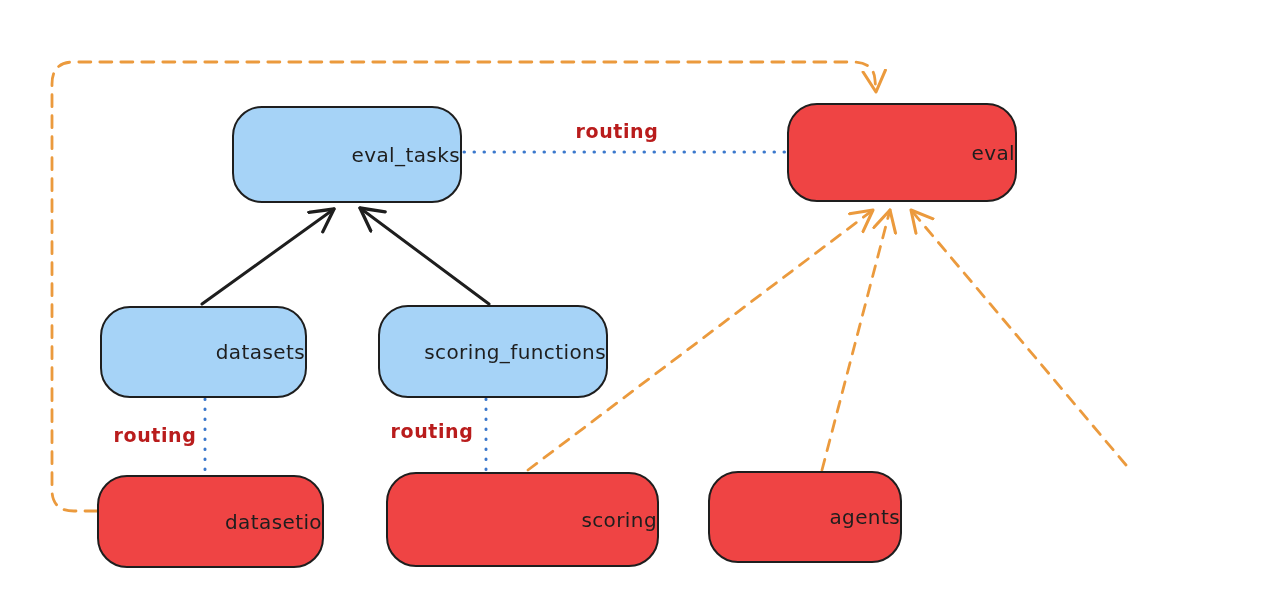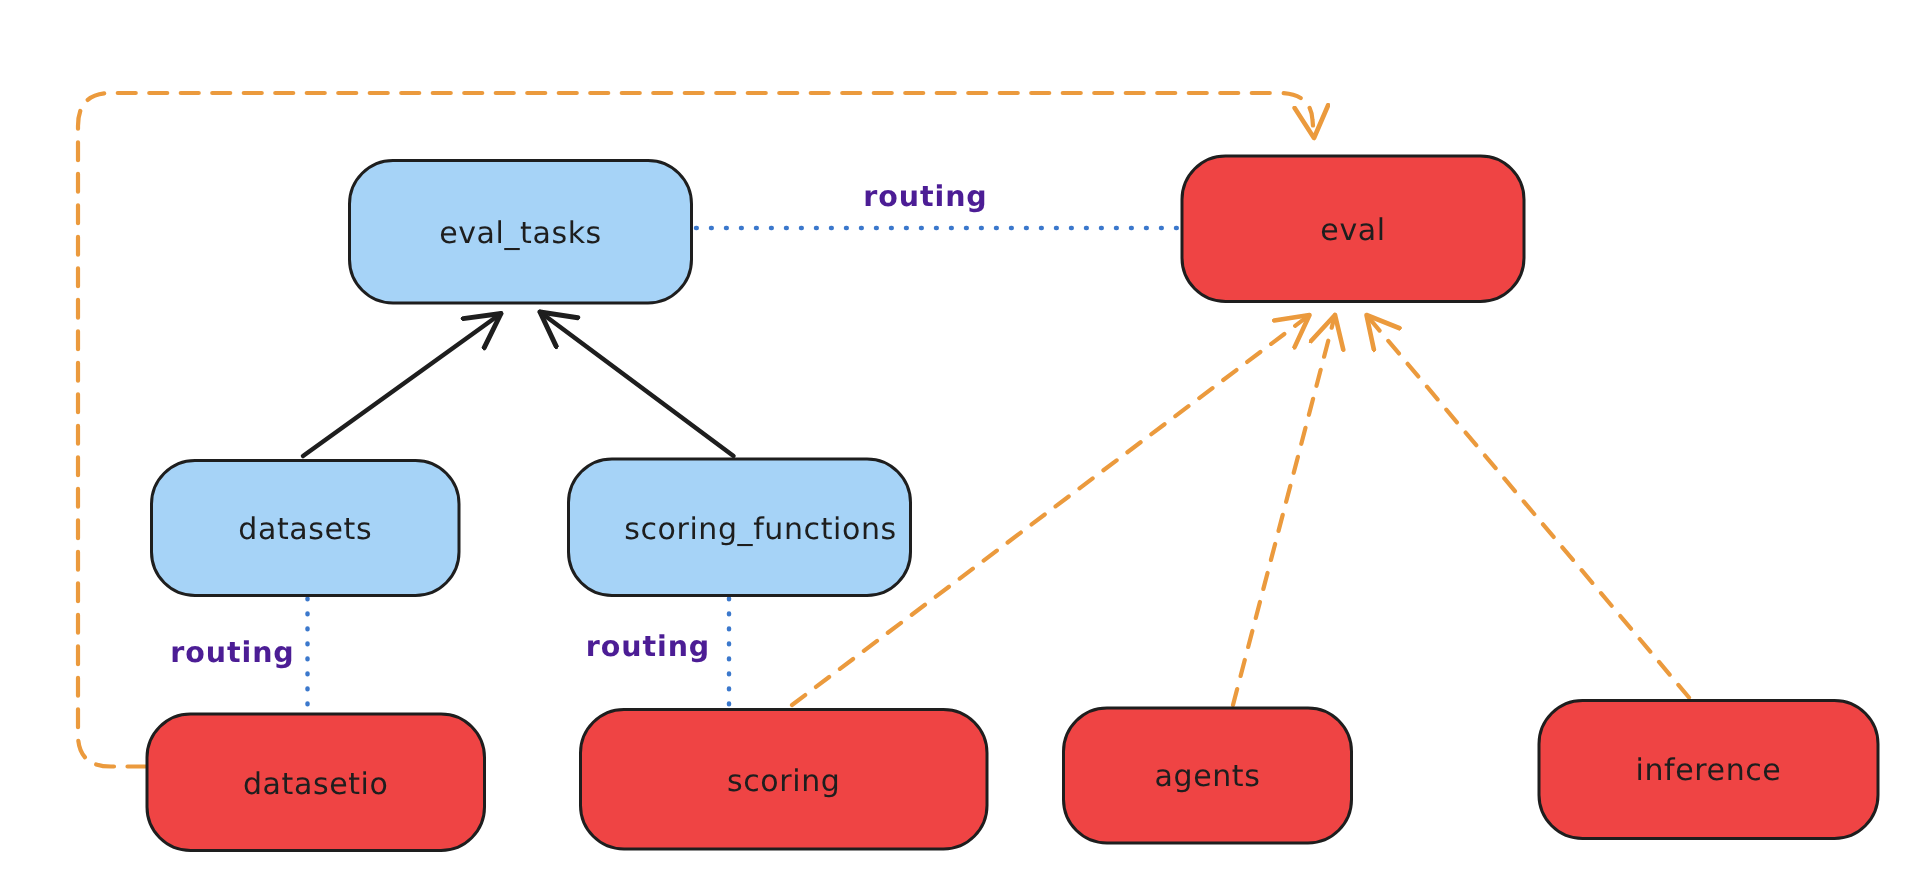--- a/index.html
+++ b/index.html
@@ -20,30 +20,30 @@
     left: 0; top: 0;
     width: 1280px; height: 596px;
   }
   .node {
     position: absolute;
     box-sizing: border-box;
     border: 2.6px solid #1e1e1e;
     border-radius: 30px;
     display: flex;
     align-items: center;
-    justify-content: center;
+    justify-content: flex-end;
     font-size: 20px;
     color: #1e1e1e;
     letter-spacing: 0.4px;
   }
   .node.blue  { background: #a6d3f7; }
   .node.green { background: #ef4444; }
   .edge-label {
     position: absolute;
-    color: #4c1d95;
+    color: #b91c1c;
     font-size: 19px;
     font-weight: 600;
     letter-spacing: 0.6px;
     transform: translateX(-50%);
     white-space: nowrap;
   }
   .stroke-black  { stroke: #1e1e1e; }
   .stroke-blue   { stroke: #3b78cc; }
   .stroke-orange { stroke: #eb9a3d; }
   path, line { fill: none; }
@@ -103,23 +103,20 @@
   </div>
 
   <div class="node green" style="left:386px; top:472px; width:273px; height:95px;">
     <span>scoring</span>
   </div>
 
   <div class="node green" style="left:708px; top:471px; width:194px; height:92px;">
     <span>agents</span>
   </div>
 
-  <div class="node green" style="left:1025px; top:466px; width:228px; height:94px;">
-    <span>inference</span>
-  </div>
 
   <div class="edge-label" style="left:617px; top:120px;">routing</div>
 
   <div class="edge-label" style="left:155px; top:424px;">routing</div>
 
   <div class="edge-label" style="left:432px; top:420px;">routing</div>
 
 </div>
 
 </body></html>

